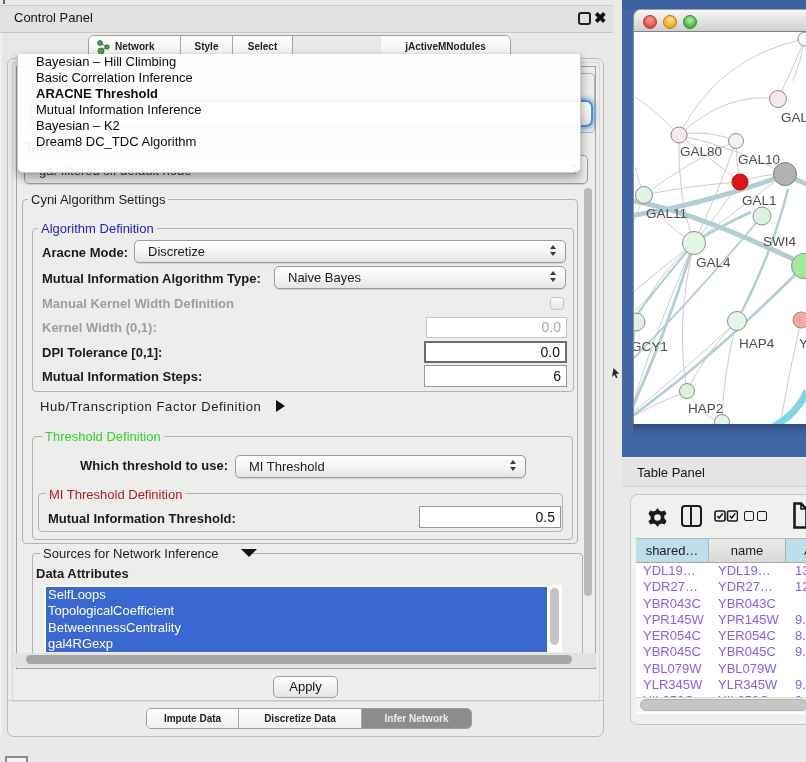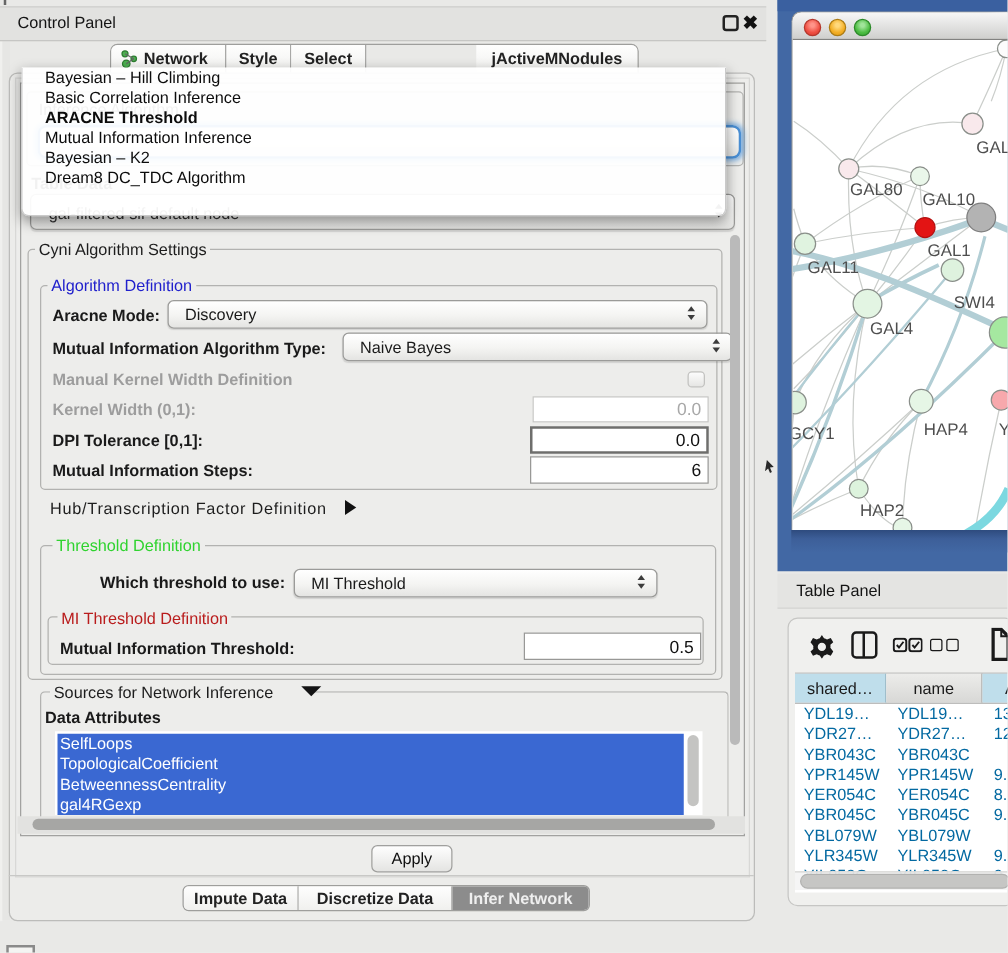--- a/index.html
+++ b/index.html
@@ -7,21 +7,21 @@
 .grp{position:absolute;border:1px solid #b2b2b0;border-radius:4px;}
 .gtitle{position:absolute;background:#ededeb;padding:0 3px;font-size:13px;color:#1d1d1d;white-space:nowrap;}
 .lbl{position:absolute;font-size:13px;font-weight:bold;color:#1a1a1a;white-space:nowrap;}
 .dis{color:#9d9d9d;}
 .combo{position:absolute;border:1px solid #9b9b99;border-radius:5px;background:linear-gradient(#ffffff,#f4f4f2 55%,#e4e4e2);box-shadow:0 1px 1px rgba(0,0,0,0.12);}
 .combo .ct{position:absolute;left:13px;top:0;font-size:13px;color:#1a1a1a;}
 .spin{position:absolute;right:9px;width:6px;}
 .tri-u{width:0;height:0;border-left:3px solid transparent;border-right:3px solid transparent;border-bottom:4px solid #3c3c3c;margin-bottom:2.5px;}
 .tri-d{width:0;height:0;border-left:3px solid transparent;border-right:3px solid transparent;border-top:4px solid #3c3c3c;}
 .field{position:absolute;background:#fff;border:1px solid #989896;font-size:14px;color:#111;text-align:right;padding-right:5px;box-sizing:border-box;}
-.tab{height:22px;line-height:22px;font-size:13px;font-weight:bold;color:#222;background:linear-gradient(#fefefe,#f0f0ee);padding:0 12px;border-right:1px solid #a8a8a6;}
+.tab{height:22px;line-height:22px;font-size:10px;font-weight:bold;color:#222;background:linear-gradient(#fefefe,#f0f0ee);padding:0 12px;border-right:1px solid #a8a8a6;}
 .seltab{background:#8c8c8c;color:#efefef;font-weight:bold;}
 </style></head>
 <body>
 
 <div class="abs" style="left:0;top:31px;width:2px;height:706px;background:#f0f0ee;"></div>
 <div class="abs" style="left:2px;top:31px;width:6px;height:705px;background:#e6e6e4;"></div>
 <div class="abs" style="left:3px;top:0;width:2px;height:4px;background:#666;"></div>
 <div class="abs" style="left:0;top:5px;width:613px;height:26px;background:#e2e2e0;border-top:1px solid #cdcdcb;border-bottom:1px solid #c6c6c4;"></div>
 <div class="abs" style="left:14px;top:10px;font-size:13px;color:#141414;">Control Panel</div>
 <div class="abs" style="left:578px;top:12px;width:9px;height:9px;border:2px solid #222;border-radius:3px;"></div>
@@ -61,28 +61,28 @@
 </div>
 
 <div class="grp" style="left:22px;top:199px;width:554px;height:343px;"></div>
 <div class="gtitle" style="left:28px;top:192px;">Cyni Algorithm Settings</div>
 
 <div class="grp" style="left:32px;top:228px;width:540px;height:162px;"></div>
 <div class="gtitle" style="left:38px;top:221px;color:#2121cc;">Algorithm Definition</div>
 
 <div class="lbl" style="left:42px;top:245px;">Aracne Mode:</div>
 <div class="combo" style="left:134px;top:240px;width:430px;height:21px;">
-  <div class="ct" style="top:3px;">Discovery</div>
+  <div class="ct" style="top:3px;">Discretize</div>
   <div class="spin" style="top:4px;">
       <div class="tri-u"></div>
       <div class="tri-d"></div>
     </div>
 </div>
 <div class="lbl" style="left:42px;top:271px;">Mutual Information Algorithm Type:</div>
-<div class="combo" style="left:274px;top:266px;width:290px;height:21px;padding-left:20px;">
+<div class="combo" style="left:274px;top:266px;width:290px;height:21px;">
   <div class="ct" style="top:3px;">Naive Bayes</div>
   <div class="spin" style="top:4px;">
       <div class="tri-u"></div>
       <div class="tri-d"></div>
     </div>
 </div>
 <div class="lbl dis" style="left:42px;top:296px;">Manual Kernel Width Definition</div>
 <div class="abs" style="left:550px;top:297px;width:12px;height:11px;border:1px solid #c2c2c0;border-radius:3.5px;background:linear-gradient(#fcfcfc,#e6e6e4);"></div>
 <div class="lbl dis" style="left:42px;top:320px;">Kernel Width (0,1):</div>
 <div class="field" style="left:426px;top:317px;width:141px;height:21px;border-color:#c6c6c4;color:#a8a8a8;line-height:19px;">0.0</div>
@@ -115,21 +115,21 @@
 <div class="lbl" style="left:36px;top:566px;">Data Attributes</div>
 <div class="abs" style="left:44px;top:585px;width:518px;height:67px;background:#fff;"></div>
 <div class="abs" style="left:46px;top:587px;width:501px;height:65px;background:#3a68d2;color:#fff;font-size:13px;line-height:16.25px;padding-left:2px;box-sizing:border-box;overflow:hidden;">SelfLoops<br>TopologicalCoefficient<br>BetweennessCentrality<br>gal4RGexp</div>
 <div class="abs" style="left:550px;top:588px;width:9px;height:57px;background:#c4c4c2;border-radius:5px;"></div>
 
 <div class="abs" style="left:14px;top:653px;width:582px;height:14px;background:#e2e2e0;"></div>
 <div class="abs" style="left:26px;top:655px;width:546px;height:9px;background:#a6a6a4;border-radius:5px;"></div>
 
 <div class="abs" style="left:584px;top:188px;width:8px;height:408px;background:#bababa;border-radius:4px;"></div>
 
-<div class="abs" style="left:273px;top:676px;width:63px;height:20px;border:1px solid #a0a09e;border-radius:5px;background:linear-gradient(#fefefe,#e4e4e2);font-size:13px;text-align:center;line-height:20px;color:#111;margin-left:24px;">Apply</div>
+<div class="abs" style="left:273px;top:676px;width:63px;height:20px;border:1px solid #a0a09e;border-radius:5px;background:linear-gradient(#fefefe,#e4e4e2);font-size:13px;text-align:center;line-height:20px;color:#111;">Apply</div>
 
 <div class="abs" style="left:7px;top:700px;width:596px;height:1px;background:#c8c8c6;"></div>
 <div class="abs" style="left:146px;top:708px;height:19px;display:flex;border:1px solid #9e9e9c;border-radius:5px;overflow:hidden;">
   <div class="tab" style="height:19px;line-height:19px;width:92px;padding:0;box-sizing:border-box;text-align:center;">Impute Data</div>
   <div class="tab" style="height:19px;line-height:19px;width:123px;padding:0;box-sizing:border-box;text-align:center;">Discretize Data</div>
   <div class="tab seltab" style="height:19px;line-height:19px;width:109px;padding:0;box-sizing:border-box;text-align:center;border-right:none;">Infer Network</div>
 </div>
 
 <div class="abs" style="left:5px;top:756px;width:19px;height:14px;border:2px solid #8a8a8a;background:#f4f4f2;"></div>
 
@@ -262,21 +262,21 @@
   </svg>
 
 <div class="abs" style="left:636px;top:538px;width:170px;height:175px;background:#fff;border-top:1px solid #b8b8b6;">
   <div style="display:flex;height:23px;border-bottom:1px solid #a8a8a6;font-size:13px;color:#1a1a1a;text-align:center;line-height:23px;">
     <div style="width:72px;background:#bfdeeb;border-right:1px solid #9fbecb;">shared…</div>
     <div style="width:76px;background:linear-gradient(#ececea,#d8d8d6);border-right:1px solid #aaaaa8;">name</div>
     <div style="flex:1;background:#bfdeeb;position:relative;">
         <span style="position:absolute;left:18px;">A</span>
       </div>
   </div>
-  <div style="font-size:13px;color:#0369a1;">
+  <div style="font-size:13px;color:#8b5cf6;">
     <div style="height:16.3px;line-height:16.3px;">
         <span style="position:absolute;left:7px;">YDL19…</span>
         <span style="position:absolute;left:82px;">YDL19…</span>
         <span style="position:absolute;left:159px;">13</span>
       </div>
     <div style="height:16.3px;line-height:16.3px;">
         <span style="position:absolute;left:7px;">YDR27…</span>
         <span style="position:absolute;left:82px;">YDR27…</span>
         <span style="position:absolute;left:159px;">12</span>
       </div>

